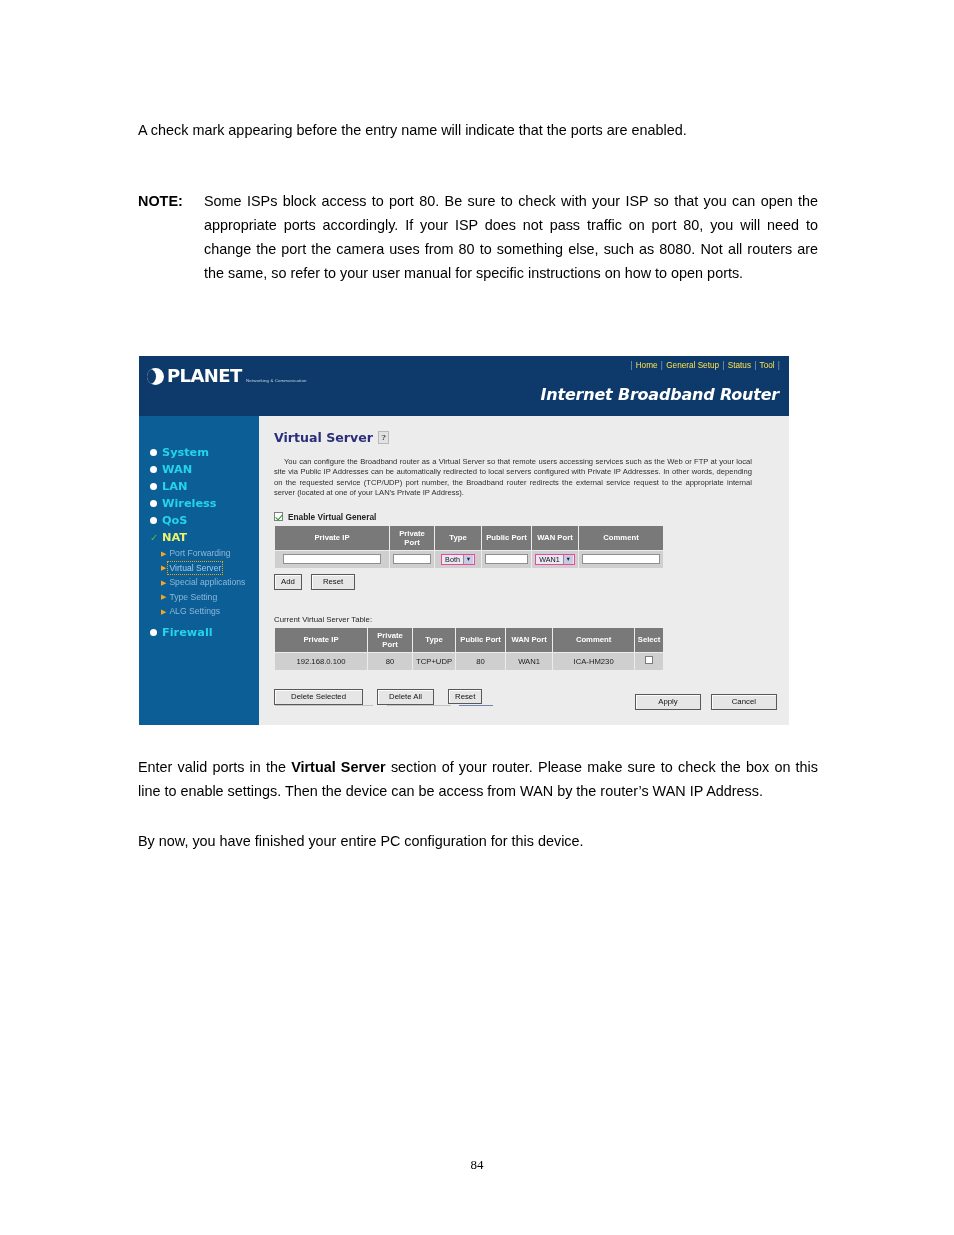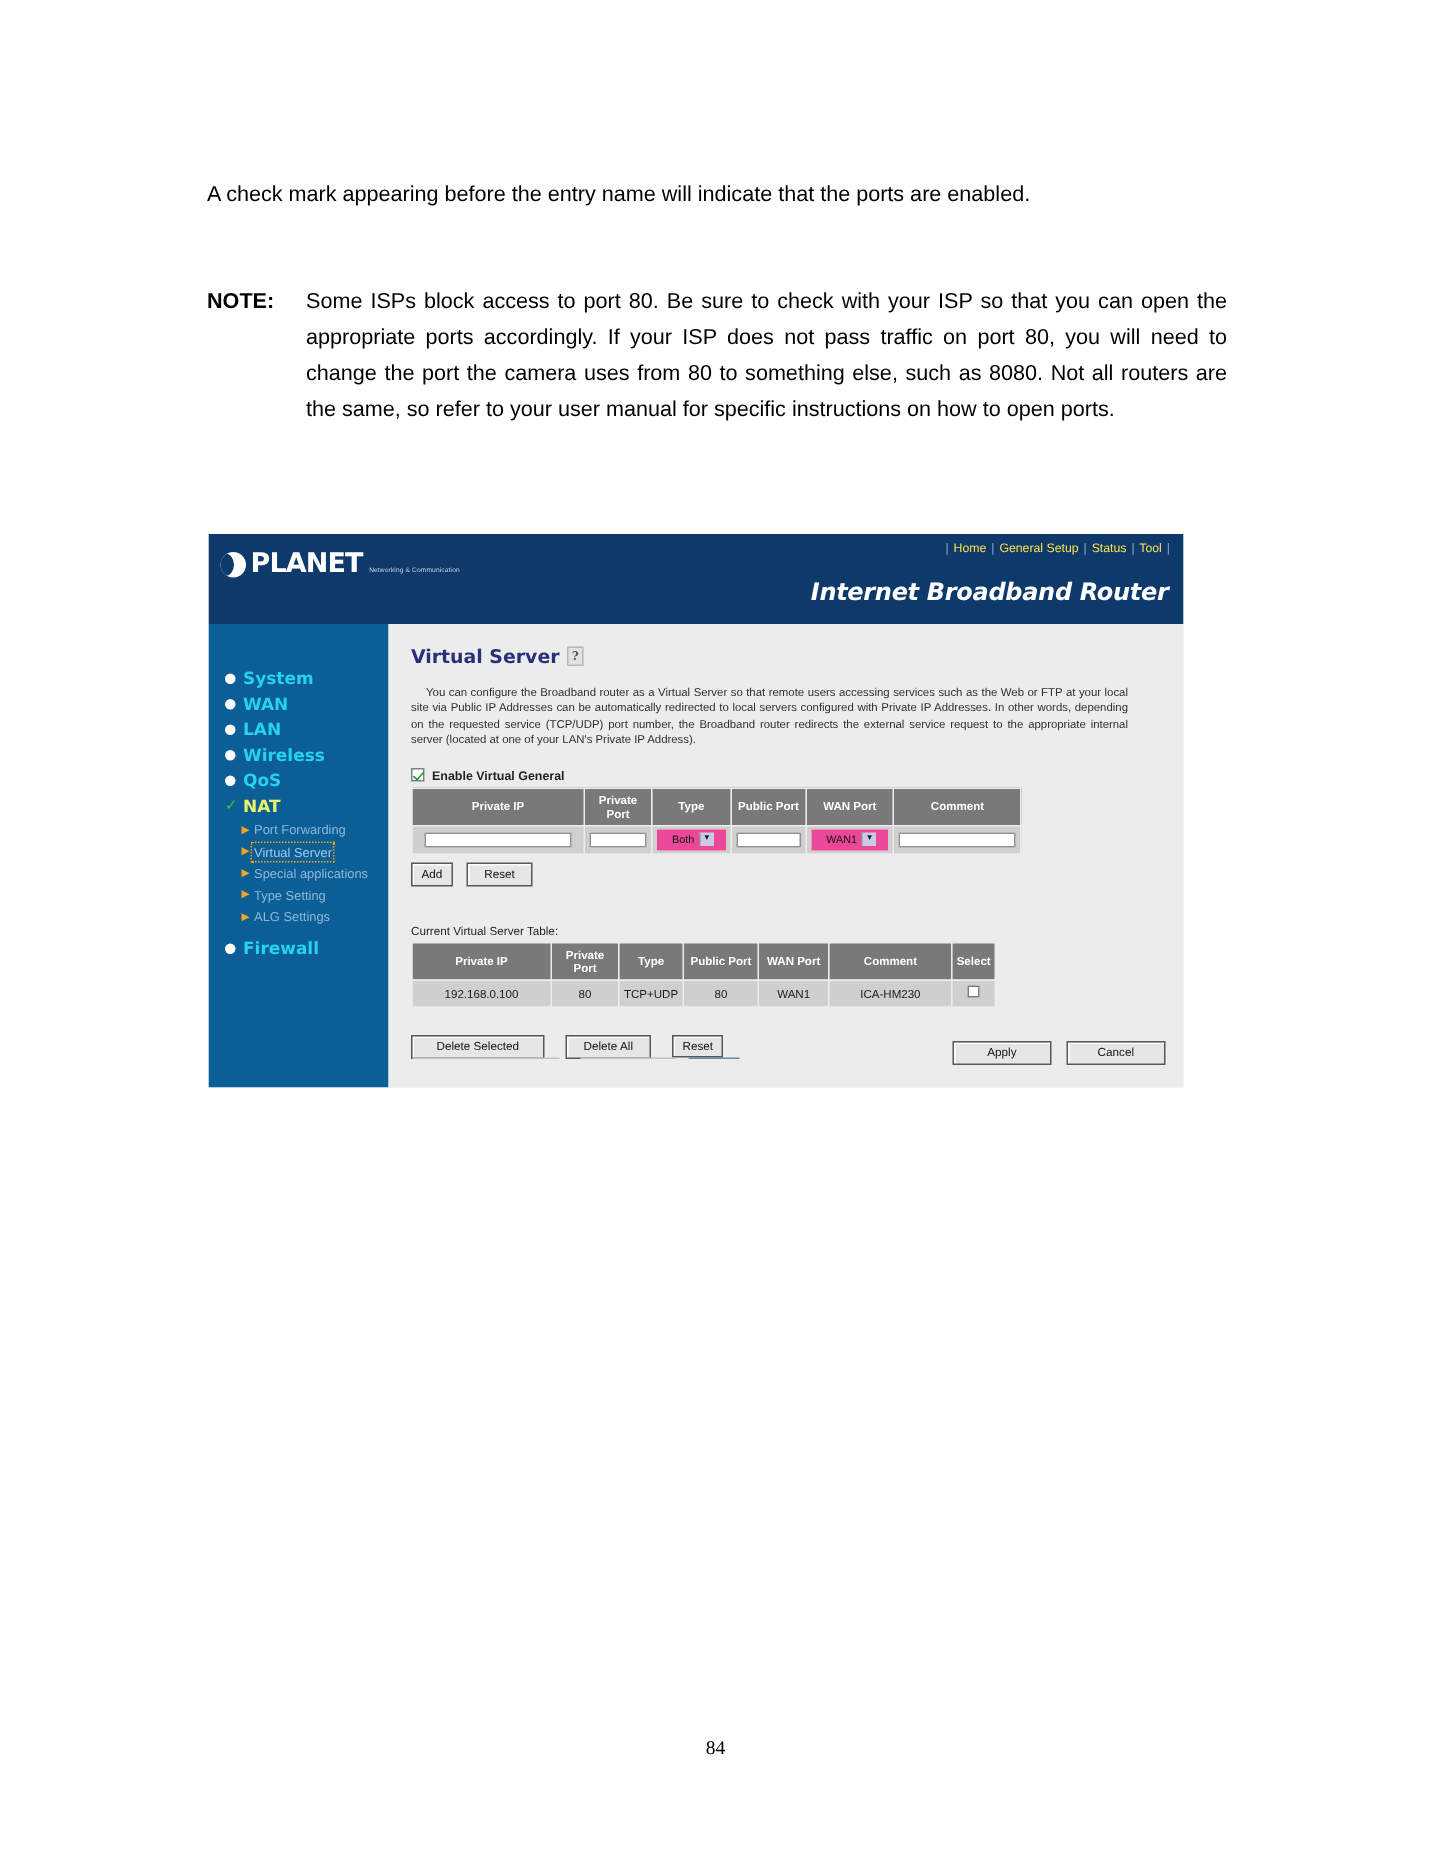--- a/index.html
+++ b/index.html
@@ -293,21 +293,21 @@
   }
   .txtin {
     border: 1px solid #8f8f8f;
     background: #ffffff;
     height: 10px;
     box-sizing: border-box;
     display: block;
     width: 100%;
   }
   .selin {
-    border: 7px solid #ec4899;
+    border: 1px solid #ec4899;
     background: #e9e9f3;
     height: 11px;
     box-sizing: border-box;
     font-size: 7.2px;
     color: #111;
     display: inline-flex;
     align-items: center;
     padding: 0 1px 0 3px;
     line-height: 11px;
   }
@@ -588,16 +588,18 @@
       <div class="apply-row">
         <button class="btn" style="padding:2px 22px">Apply</button>
         <button class="btn" style="padding:2px 20px">Cancel</button>
       </div>
 
     </div>
   </div>
 </div>
 
 <div class="doc" style="top:755px;">
-
+  <p class="para para-after1" style="margin-top:0"><span>Enter valid ports in the </span><b class="inline-b">Virtual Server</b><span> section of your router. Please make sure to check the box on this line to enable settings. Then the device can be access from WAN by the router’s WAN IP Address.</span></p>
+
+  <p class="para para-after2">By now, you have finished your entire PC configuration for this device.</p>
 </div>
 
 <div class="page-num">84</div>
 
 </body></html>

